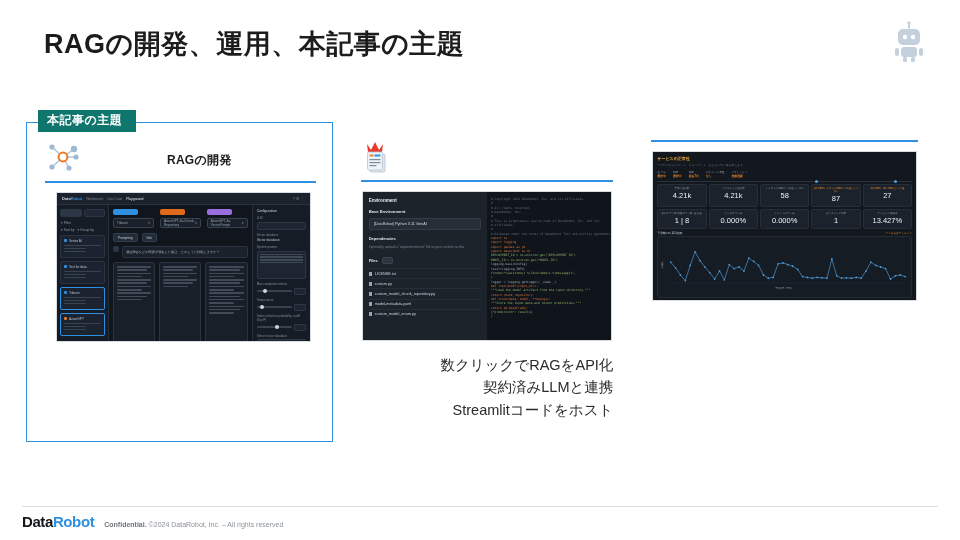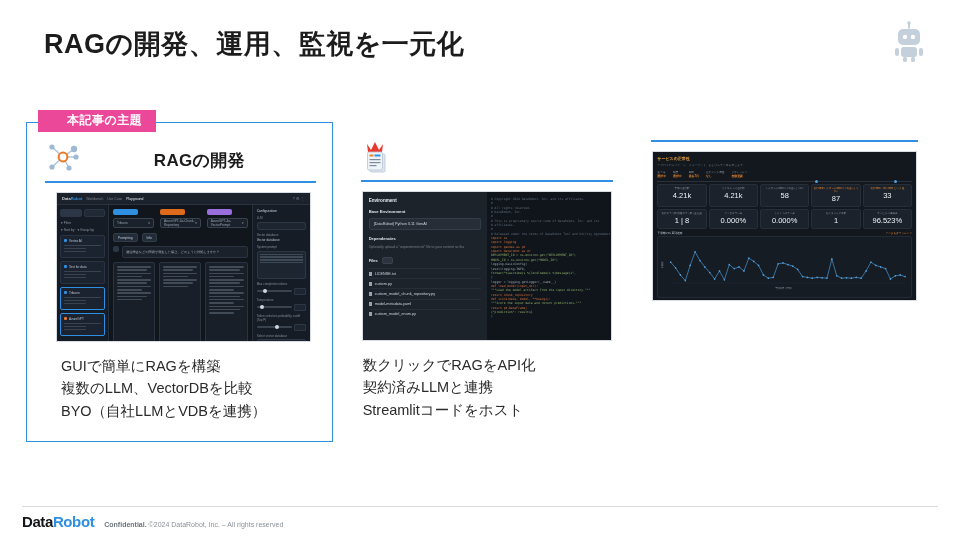--- a/index.html
+++ b/index.html
@@ -34,25 +34,25 @@
     top: 20px;
     width: 46px;
     height: 46px;
   }
 
   
   .topic-tab {
     position: absolute;
     left: 38px;
     top: 110px;
-    background: #ec4899;
+    background: #0f766e;
     color: #ffffff;
     font-size: 12px;
     font-weight: bold;
-    padding: 2px 14px 3px 29px;
+    padding: 2px 14px 3px 9px;
     letter-spacing: 0.5px;
     z-index: 5;
   }
 
   
   .columns {
     position: absolute;
     left: 26px;
     top: 122px;
     width: 908px;
@@ -76,21 +76,21 @@
   }
   .col-icon {
     width: 40px;
     height: 36px;
     flex: 0 0 40px;
     position: relative;
   }
   .col-title {
     flex: 1;
     text-align: center;
-    font-size: 17px;
+    font-size: 12px;
     font-weight: bold;
     color: #1c1c1c;
     letter-spacing: 0.3px;
     margin-top: 7px;
   }
   .col-rule {
     height: 2px;
     background: #2f8fe0;
     margin-top: 4px;
     margin-bottom: 10px;
@@ -99,21 +99,21 @@
 
   .col-desc {
     margin-top: 14px;
     font-size: 14.5px;
     line-height: 1.55;
     color: #2b2b2b;
     white-space: pre-line;
     padding-left: 10px;
   }
   .c1 .col-desc { padding-left: 18px; }
-  .c2 .col-desc { padding-left: 2px; }
+  .c2 .col-desc { padding-left: 2px; text-align: right; }
   .c3 .col-desc { padding-left: 2px; }
 
   
   .shot {
     position: relative;
     height: 148px;
     background: #11161d;
     overflow: hidden;
     font-size: 3px;
     box-shadow: 0 0 0 1px #d8dde3;
@@ -271,21 +271,21 @@
     position: absolute; left: 22px; top: 513px; display: flex; align-items: baseline; gap: 10px;
   }
   .logo { font-size: 15px; font-weight: bold; letter-spacing: -0.4px; color: #14171a; }
   .logo span { color: #2f8fe0; }
   .foot-txt { font-size: 7px; color: #8b9299; }
   .foot-txt b { color: #6e757c; }
 </style>
 </head>
 <body>
 
-<div class="slide-title">RAGの開発、運用、監視を一元化</div>
+<div class="slide-title">RAGの開発、運用、本記事の主題</div>
 
 <div class="robot-mark">
   <svg viewBox="0 0 46 46" width="46" height="46">
     <rect x="12" y="9" width="22" height="16" rx="5" fill="#c5d0dd"></rect>
     <circle cx="19" cy="17" r="2.2" fill="#ffffff"></circle>
     <circle cx="27" cy="17" r="2.2" fill="#ffffff"></circle>
     <rect x="22" y="3.5" width="2" height="5" fill="#c5d0dd"></rect>
     <circle cx="23" cy="3" r="1.8" fill="#c5d0dd"></circle>
     <rect x="15" y="27" width="16" height="10" rx="3" fill="#c5d0dd"></rect>
     <rect x="9" y="28" width="4" height="8" rx="2" fill="#c5d0dd"></rect>
@@ -476,23 +476,20 @@
                 <div class="wb-knob" style="left:52%"></div>
               </div>
             <div class="wb-num"></div>
           </div>
           <div class="lb">Select vector database</div>
           <div class="fld"></div>
         </div>
       </div>
     </div>
 
-    <div class="col-desc">GUIで簡単にRAGを構築
-複数のLLM、VectorDBを比較
-BYO（自社LLMとVDBを連携）</div>
   </div>
 
   <div class="col c2">
     <div class="col-head">
       <div class="col-icon">
         <svg viewBox="0 0 40 36" width="40" height="36">
           <path d="M6 6 L10 12 L14 4 L18 12 L22 6 L21 14 L7 14 Z" fill="#e8392f"></path>
           <rect x="9" y="16" width="15" height="18" rx="1.5" fill="#dfe7ef" stroke="#b6c4d2" stroke-width="0.8"></rect>
           <rect x="6.5" y="14" width="15" height="18" rx="1.5" fill="#eef3f8" stroke="#b6c4d2" stroke-width="0.8"></rect>
           <rect x="8.5" y="16.5" width="4" height="2" fill="#e8862c"></rect>
@@ -626,21 +623,21 @@
             <div class="tile">
               <div class="k">レスポンス時間の中央値 (ミリ秒)</div>
               <div class="v">58</div>
             </div>
             <div class="tile">
               <div class="k warn">実行時間レスポンス時間の中央値 (ミリ秒)</div>
               <div class="v">87</div>
             </div>
             <div class="tile">
               <div class="k warn">実行時間 + 待ち時間 ピーク値</div>
-              <div class="v">33</div>
+              <div class="v">27</div>
             </div>
           </div>
         <div class="mon-tiles" id="tiles-2">
             <div class="tile">
               <div class="k">実行エラー数/応答エラー数 (直近値)</div>
               <div class="v">1 | 8</div>
             </div>
             <div class="tile">
               <div class="k">データエラー率</div>
               <div class="v">0.000%</div>
@@ -648,21 +645,21 @@
             <div class="tile">
               <div class="k">システムエラー率</div>
               <div class="v">0.000%</div>
             </div>
             <div class="tile">
               <div class="k">モニタリング件数</div>
               <div class="v">1</div>
             </div>
             <div class="tile">
               <div class="k">サービスの稼働率</div>
-              <div class="v">96.523%</div>
+              <div class="v">13.427%</div>
             </div>
           </div>
         <div class="mon-chart-h">
           <span class="t">予測数の時系列推移</span>
           <span class="a">データをダウンロード</span>
         </div>
         <div class="mon-chart">
           <svg id="chart-svg" viewBox="0 0 280 52" width="100%" height="52" preserveAspectRatio="none">
               <path d="M12.0 23.2 L17.5 28.8 L23.0 36.0 L28.5 41.6 L34.0 26.4 L39.5 12.8 L45.0 21.6 L50.5 28.0 L56.0 33.6 L61.5 40.0 L67.0 32.0 L72.5 40.8 L78.0 25.6 L83.5 29.6 L89.0 28.0 L94.5 32.0 L100.0 19.2 L105.5 22.4 L111.0 26.4 L116.5 36.0 L122.0 39.2 L127.5 38.4 L133.0 24.8 L138.5 24.0 L144.0 25.6 L149.5 27.2 L155.0 30.4 L160.5 37.6 L166.0 38.4 L171.5 39.2 L177.0 38.4 L182.5 38.8 L188.0 39.2 L193.5 20.0 L199.0 36.8 L204.5 39.2 L210.0 38.8 L215.5 39.2 L221.0 38.4 L226.5 39.2 L232.0 32.0 L237.5 23.2 L243.0 26.4 L248.5 28.0 L254.0 29.6 L259.5 40.0 L265.0 36.8 L270.5 36.0 L276.0 37.6" fill="none" stroke="#4d9ede" stroke-width="0.7"></path>
               <circle cx="12.0" cy="23.2" r="0.9" fill="#4d9ede"></circle>

